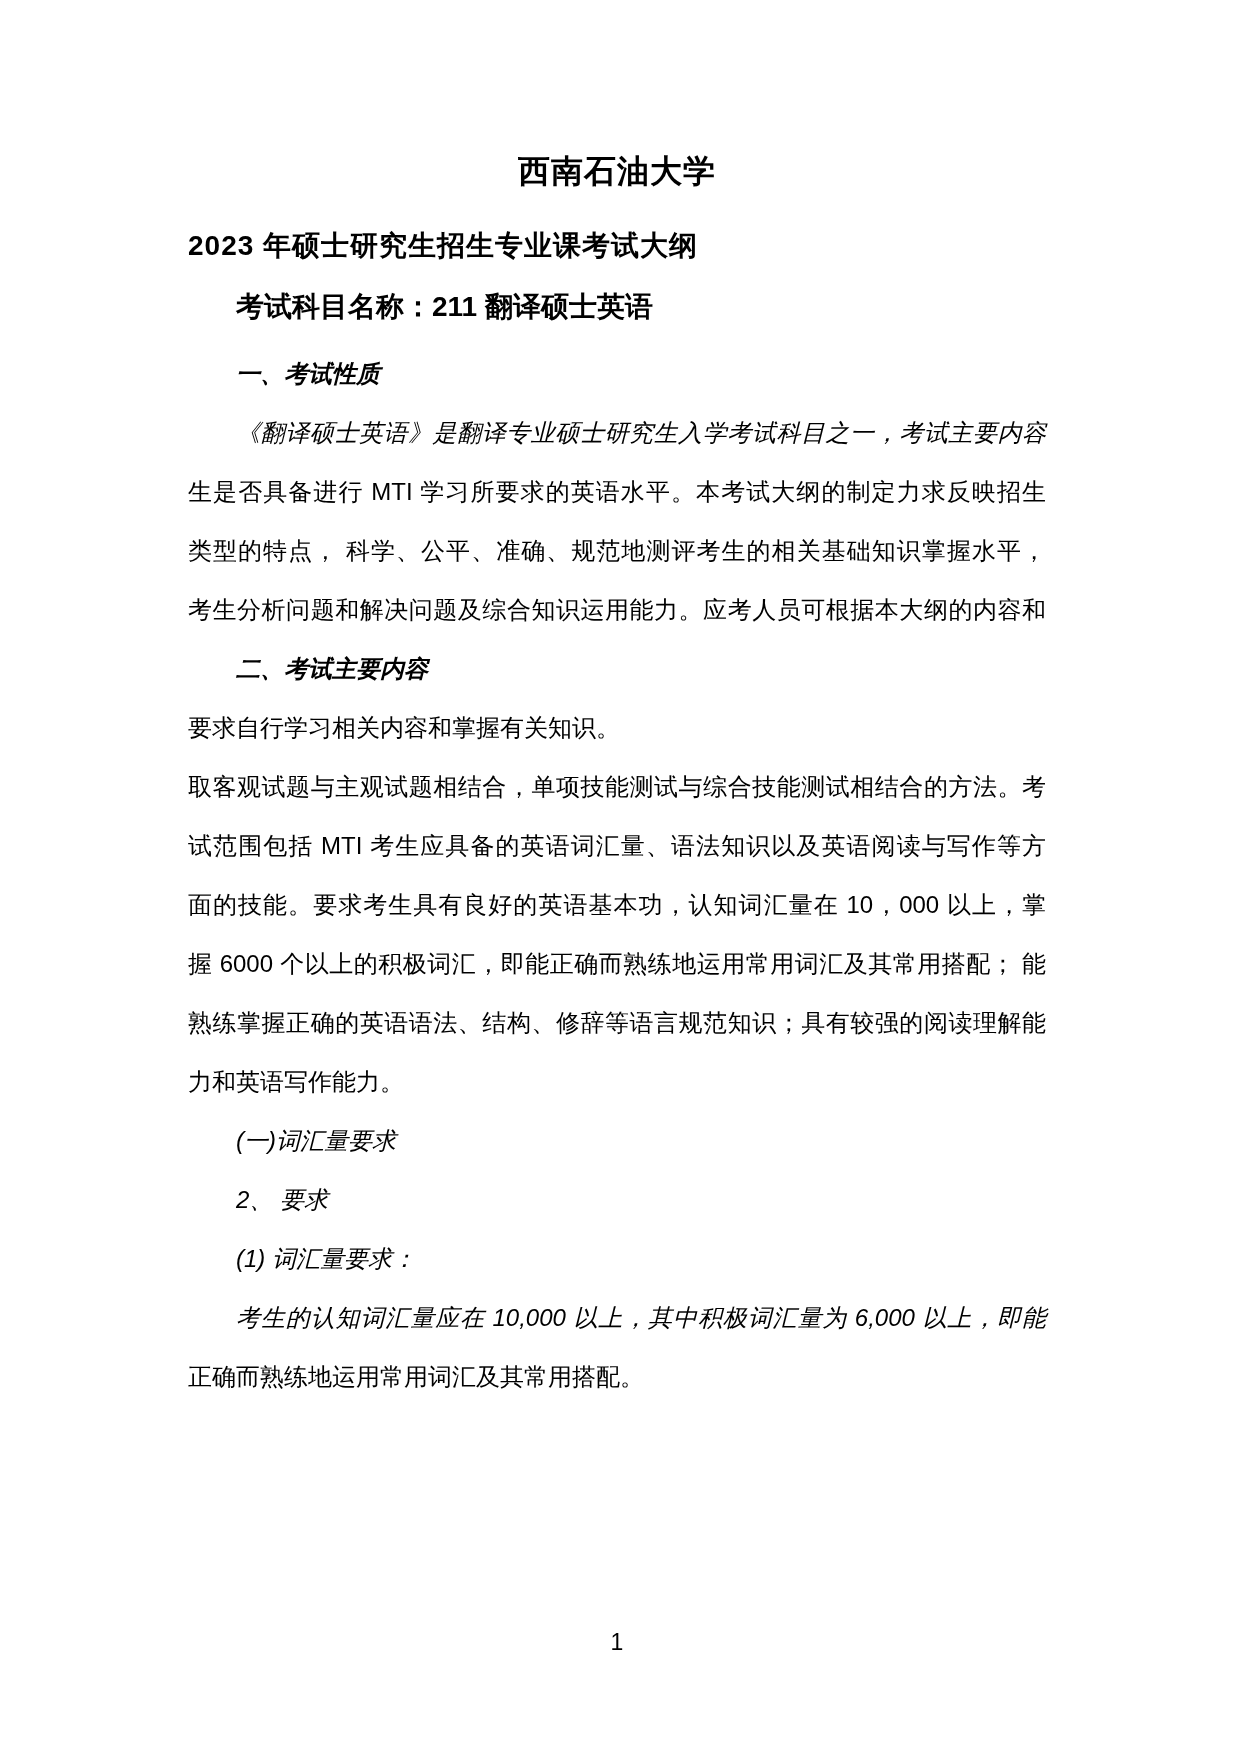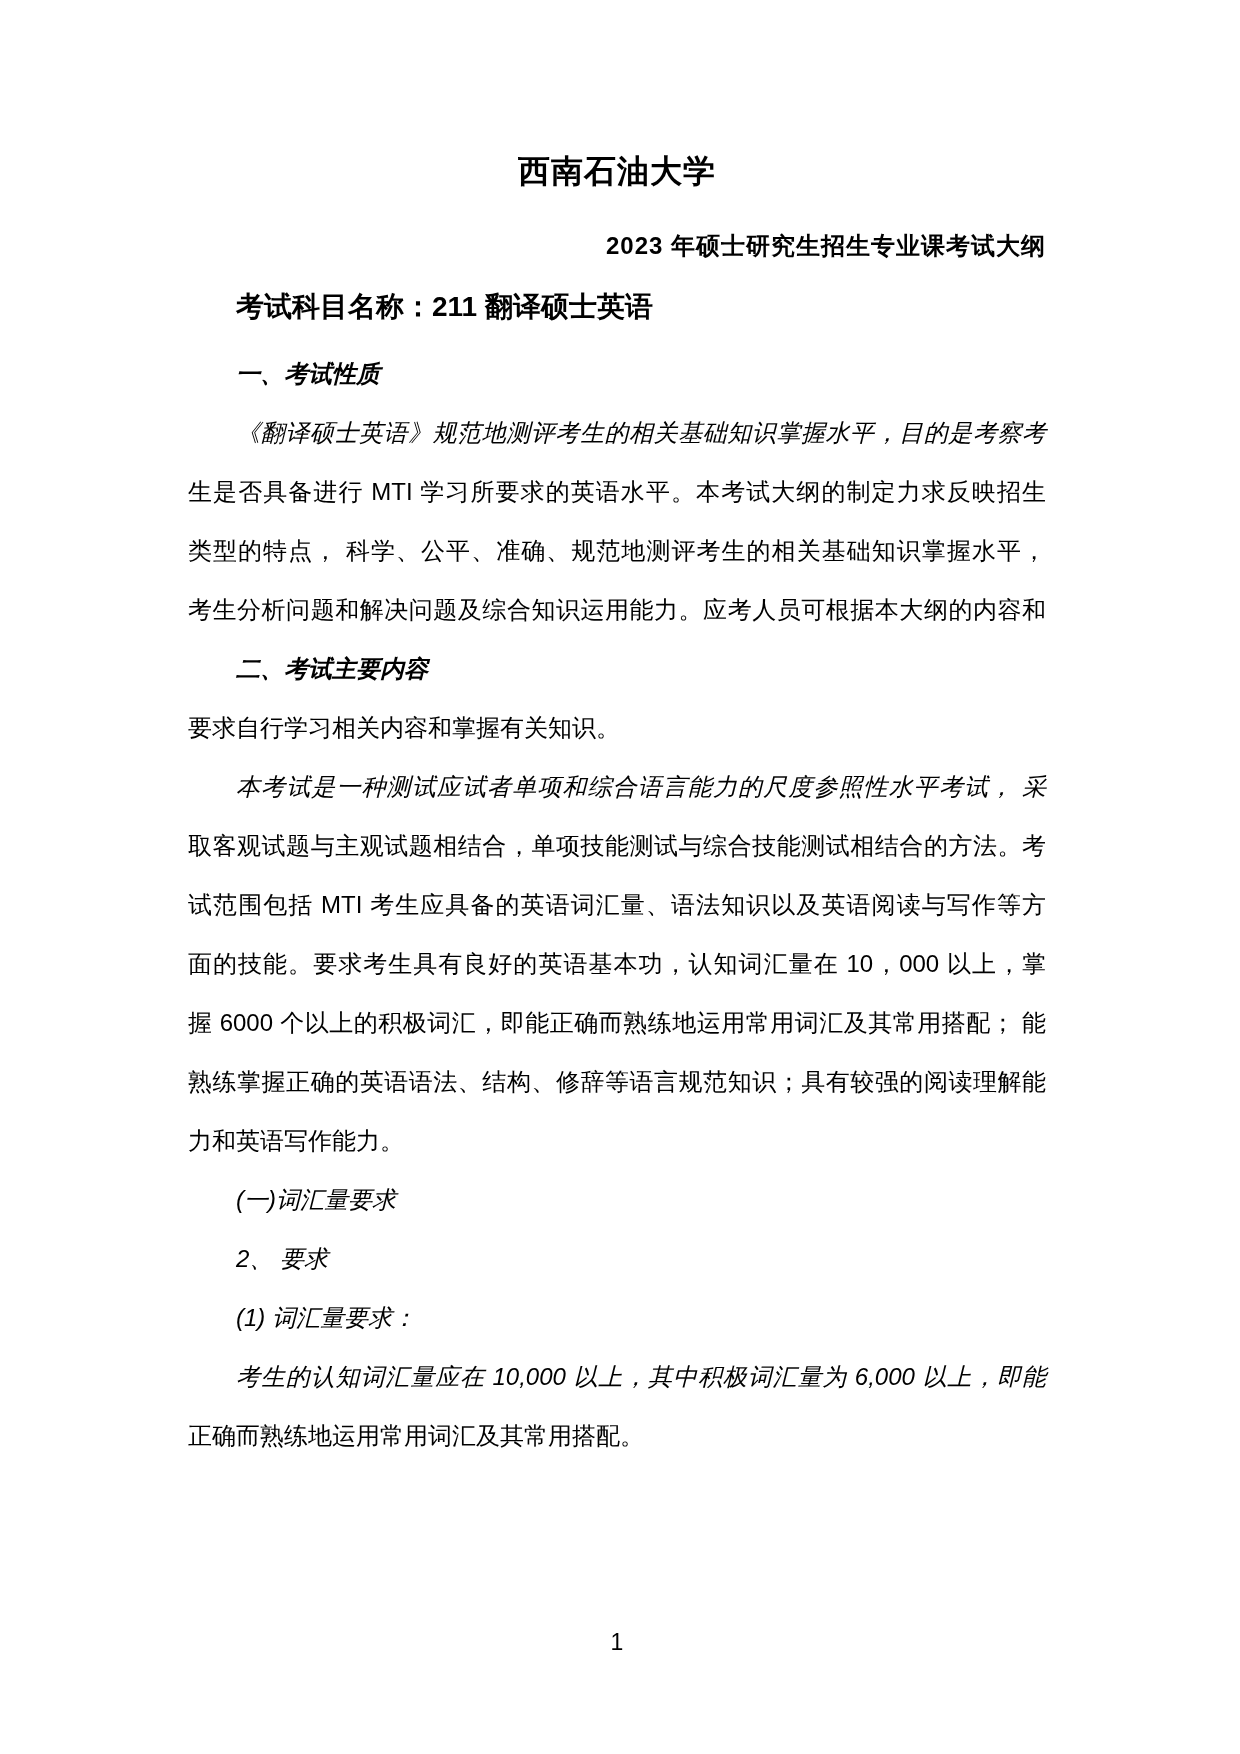--- a/index.html
+++ b/index.html
@@ -25,24 +25,24 @@
   .doc-title {
     margin: 150px 0 0 0;
     font-size: 32px;
     line-height: 42px;
     font-weight: 700;
     text-align: center;
     letter-spacing: 1px;
   }
   .doc-subtitle {
     margin: 33px 0 4px 0;
-    font-size: 24px;
+    font-size: 28px;
     line-height: 42px;
     font-weight: 700;
-    text-align: right;
+    text-align: left;
     letter-spacing: 1px;
   }
   .subject {
     margin-top: 23px;
     font-size: 28px;
     line-height: 34px;
     font-weight: 700;
     text-indent: 48px;
   }
   .body-lines {
@@ -79,27 +79,26 @@
 </head>
 <body>
 
 <div class="page">
   <div class="content">
     <div class="doc-title">西南石油大学</div>
     <div class="doc-subtitle">2023 年硕士研究生招生专业课考试大纲</div>
     <div class="subject">考试科目名称：211 翻译硕士英语</div>
     <div class="body-lines">
         <div class="line b ind">一、考试性质</div>
-        <div class="line ind j">《翻译硕士英语》规范地测评考生的相关基础知识掌握水平，目的是考察考</div>
+        <div class="line ind j">《翻译硕士英语》是翻译专业硕士研究生入学考试科目之一，考试主要内容</div>
         <div class="line j">生是否具备进行 MTI 学习所要求的英语水平。本考试大纲的制定力求反映招生</div>
         <div class="line j">类型的特点， 科学、公平、准确、规范地测评考生的相关基础知识掌握水平，</div>
         <div class="line j">考生分析问题和解决问题及综合知识运用能力。应考人员可根据本大纲的内容和</div>
         <div class="line b ind">二、考试主要内容</div>
         <div class="line">要求自行学习相关内容和掌握有关知识。</div>
-        <div class="line ind j">本考试是一种测试应试者单项和综合语言能力的尺度参照性水平考试， 采</div>
         <div class="line j">取客观试题与主观试题相结合，单项技能测试与综合技能测试相结合的方法。考</div>
         <div class="line j">试范围包括 MTI 考生应具备的英语词汇量、语法知识以及英语阅读与写作等方</div>
         <div class="line j">面的技能。要求考生具有良好的英语基本功，认知词汇量在 10，000 以上，掌</div>
         <div class="line j">握 6000 个以上的积极词汇，即能正确而熟练地运用常用词汇及其常用搭配； 能</div>
         <div class="line j">熟练掌握正确的英语语法、结构、修辞等语言规范知识；具有较强的阅读理解能</div>
         <div class="line">力和英语写作能力。</div>
         <div class="line ind">(一)词汇量要求</div>
         <div class="line ind">2、 要求</div>
         <div class="line ind">(1) 词汇量要求：</div>
         <div class="line ind j">考生的认知词汇量应在 10,000 以上，其中积极词汇量为 6,000 以上，即能</div>

